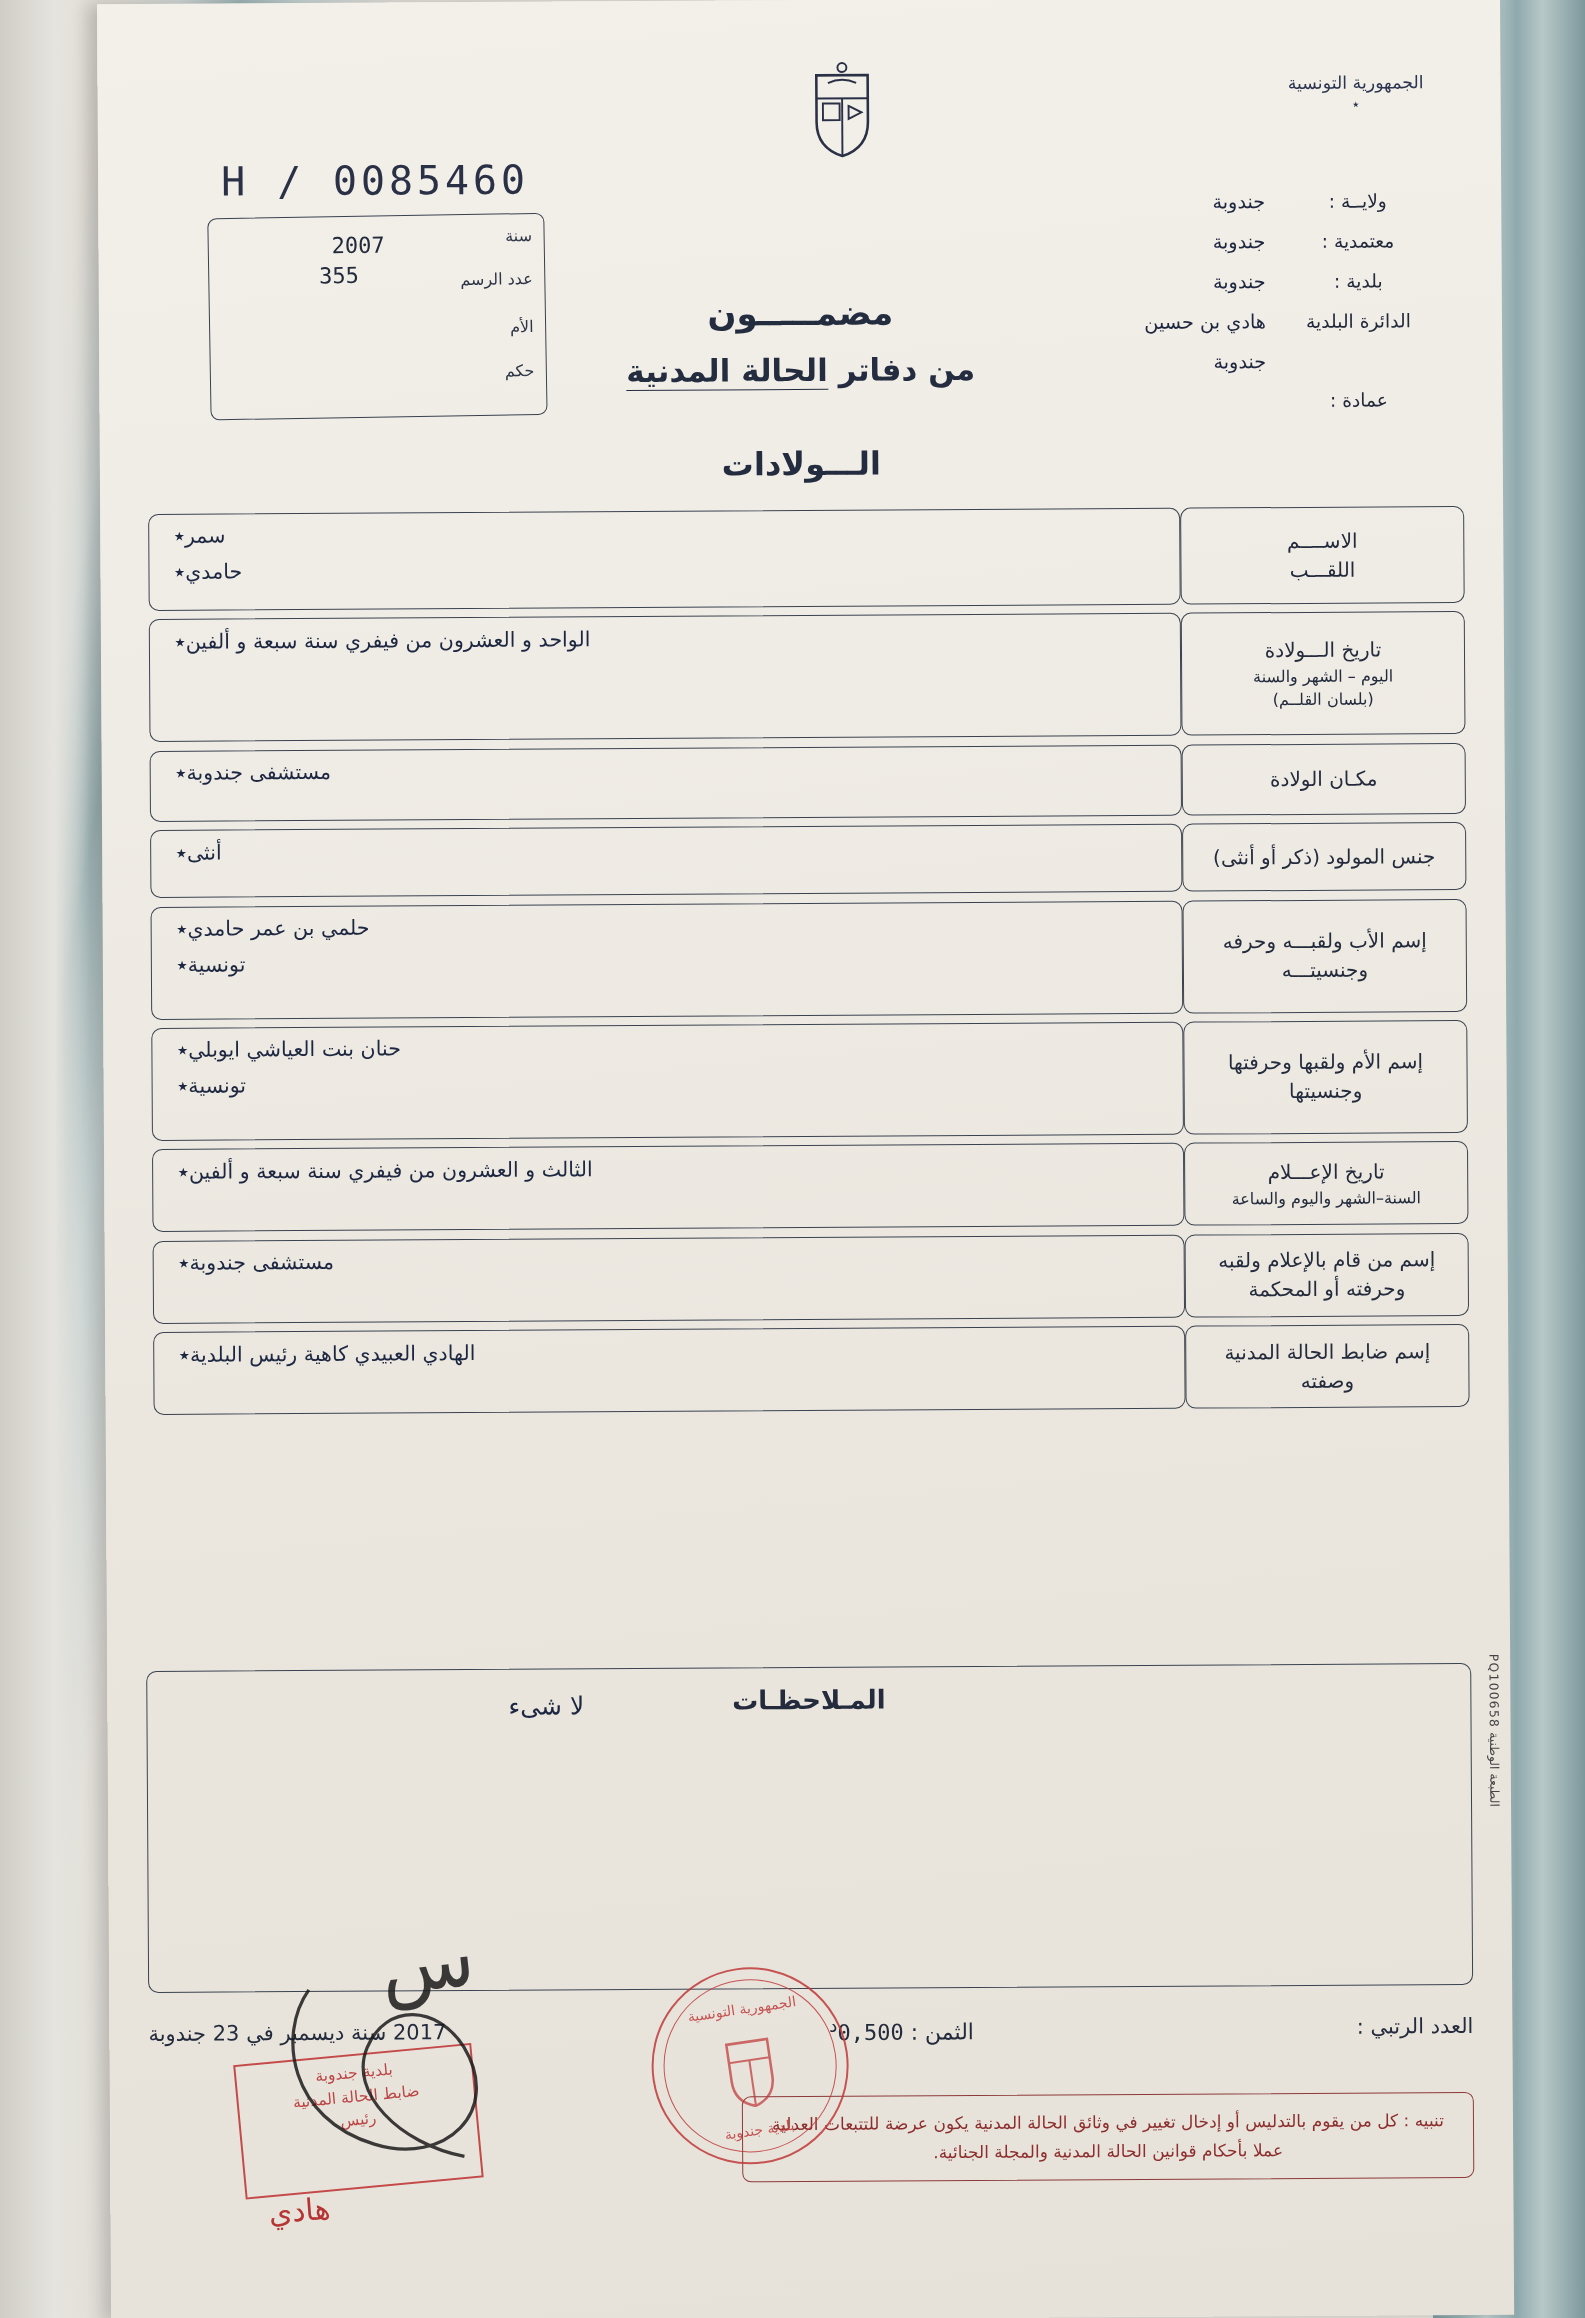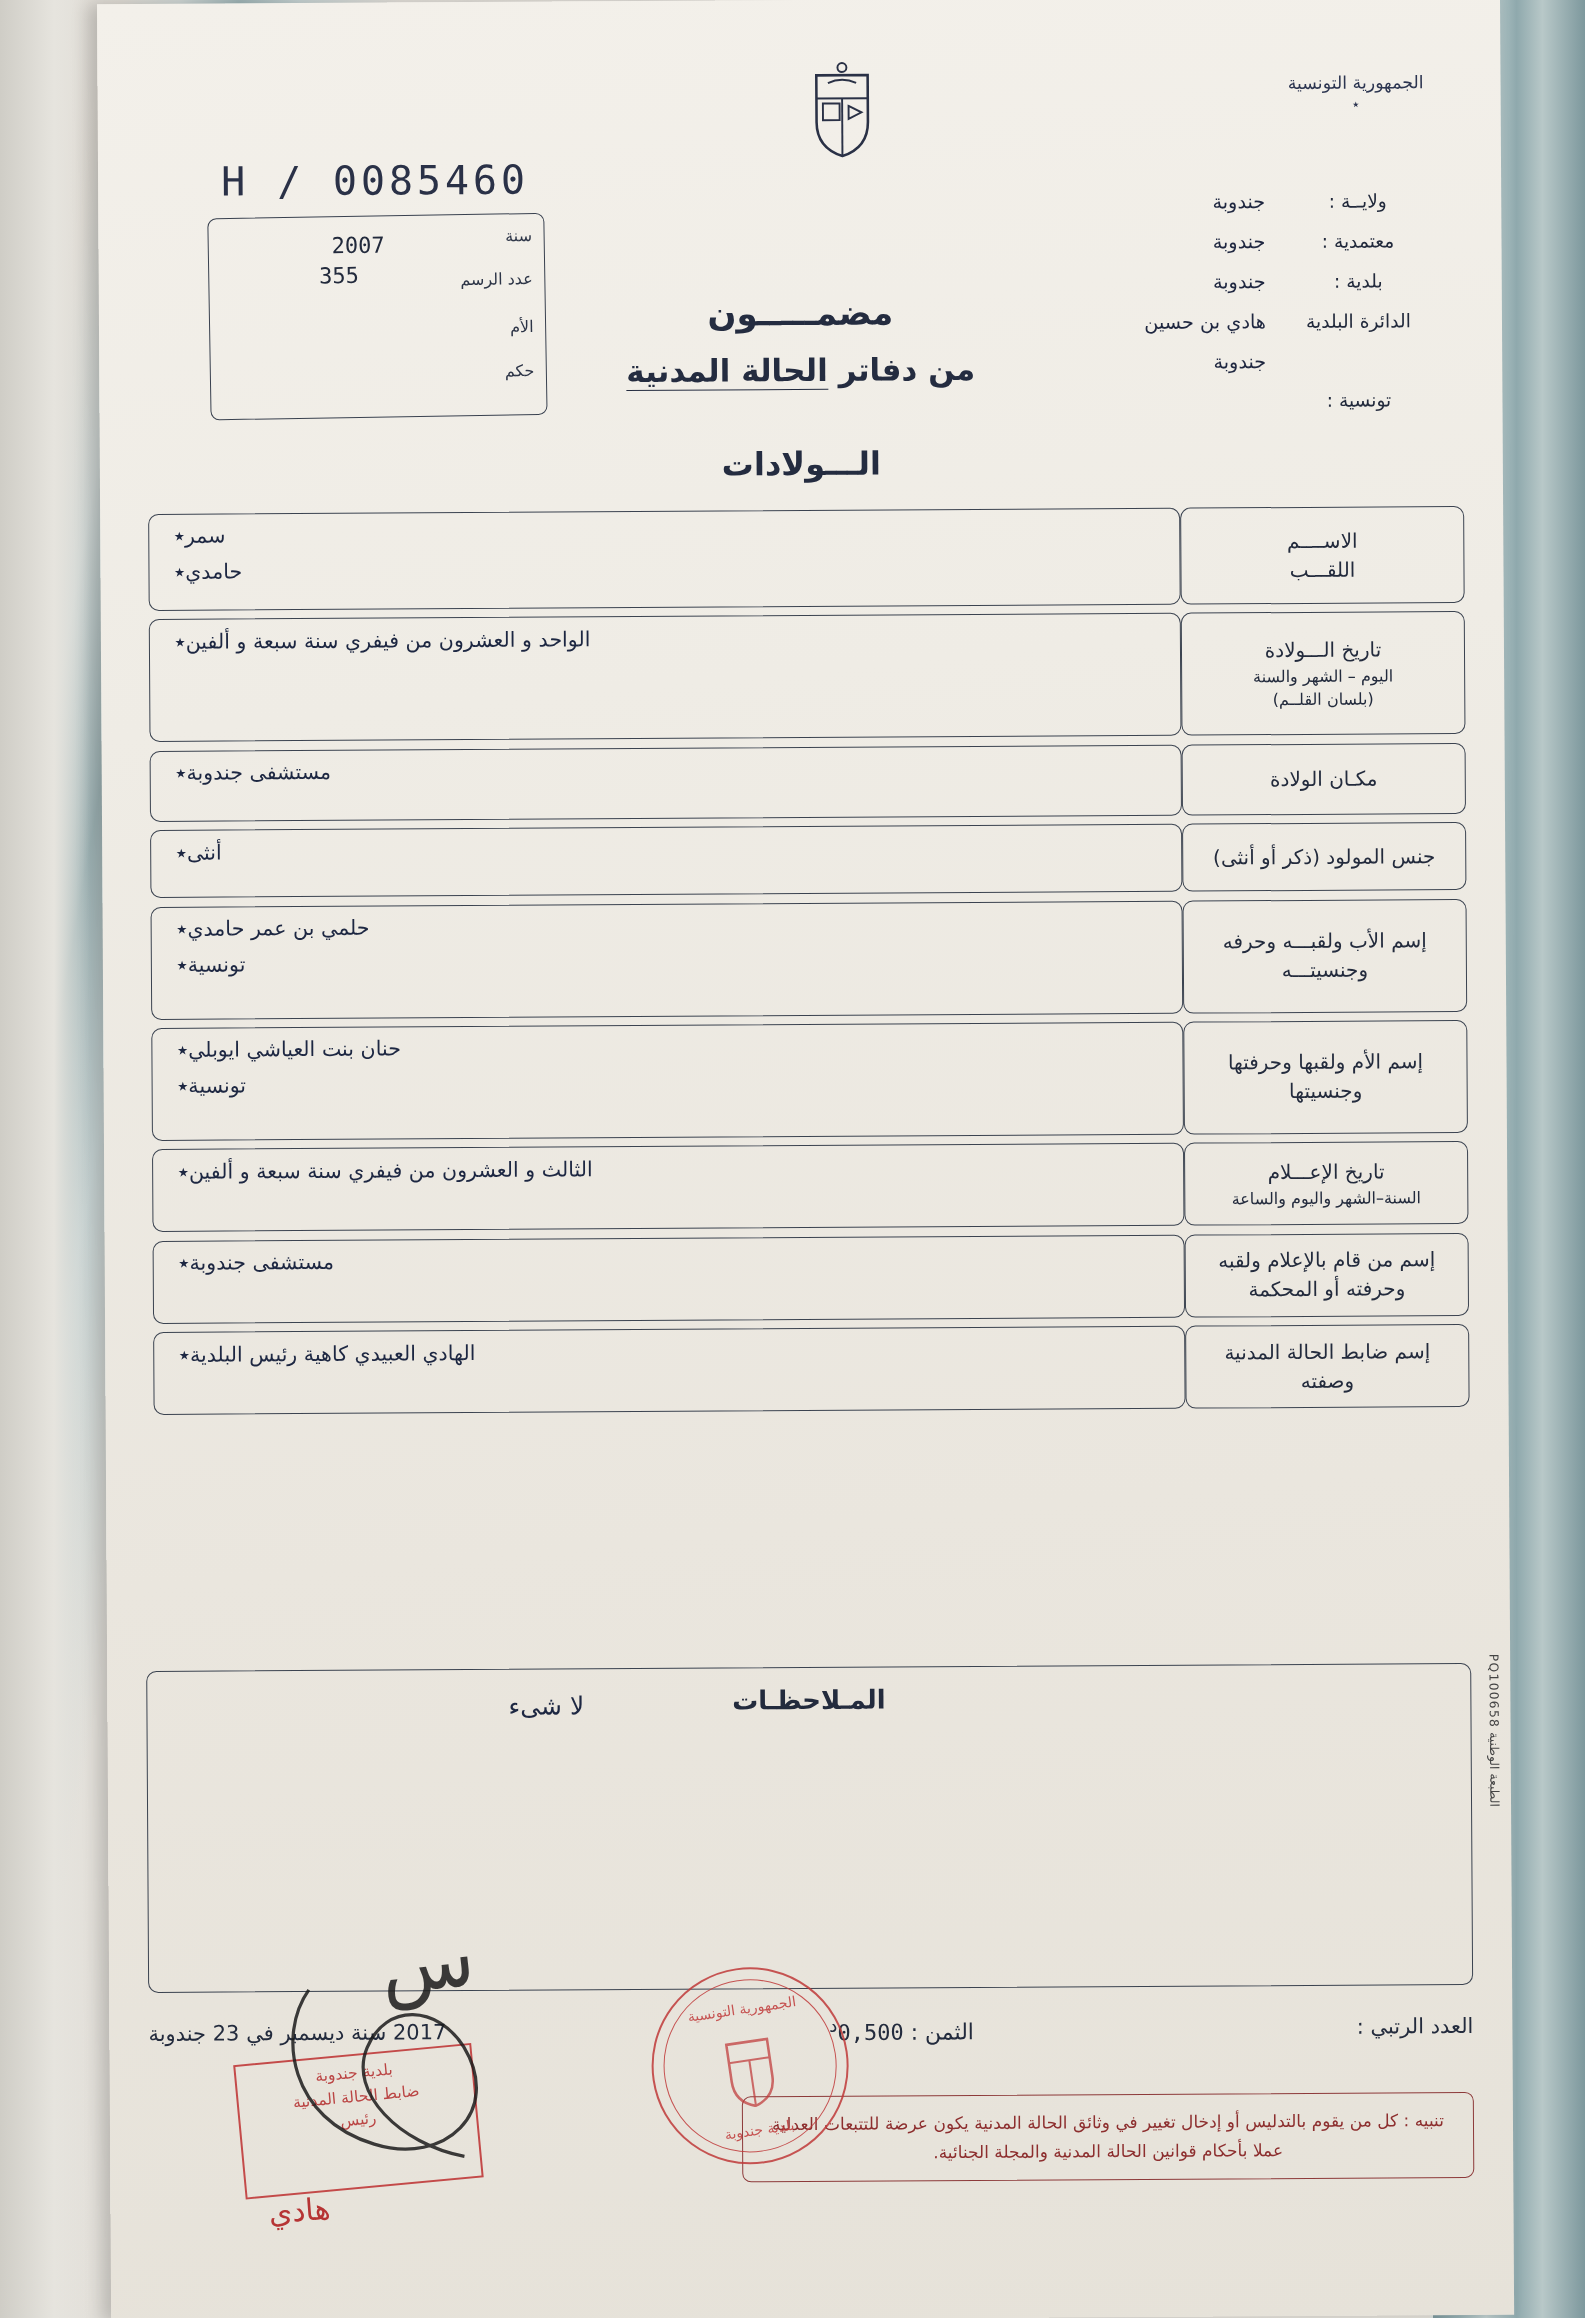--- a/index.html
+++ b/index.html
@@ -241,21 +241,21 @@
       </div>
       <div class="line">
         <span class="lab">الدائرة البلدية</span>
         <span class="hand">هادي بن حسين</span>
       </div>
       <div class="line">
         <span class="lab"></span>
         <span class="hand">جندوبة</span>
       </div>
       <div class="line">
-        <span class="lab">تونسية :</span>
+        <span class="lab">عمادة :</span>
         <span class="hand"></span>
       </div>
     </div>
 
     <div class="tbl">
 
       <div class="trow" style="height:97px;">
         <div class="tlabel">
           <div>الاســــم</div>
           <div>اللقـــب</div>

